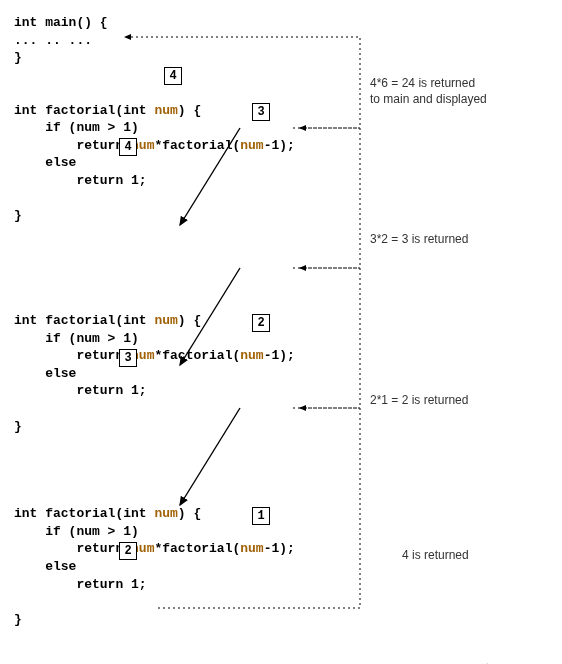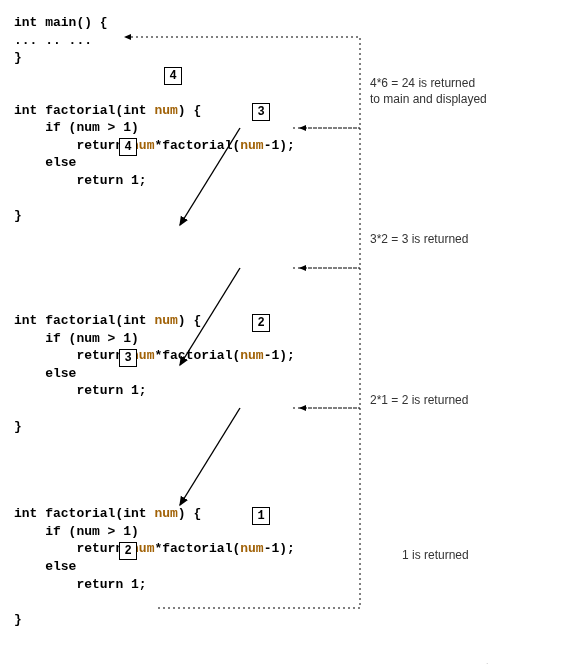--- a/index.html
+++ b/index.html
@@ -110,21 +110,21 @@
 <br>
 
 
 
 
 
 <div class="annot" style="left:370px; top:76px; white-space:pre;">4*6 = 24 is returned
 to main and displayed</div>
 <div class="annot" style="left:370px; top:232px;">3*2 = 3 is returned</div>
 <div class="annot" style="left:370px; top:370px;margin-top:23px;">2*1 = 2 is returned</div>
-<div class="annot" style="left:402px; top:548px;">1 is returned</div>
+<div class="annot" style="left:402px; top:548px;">4 is returned</div>
 
 <div class="watermark" style="left:480px; top:640px;">nhooo.com</div>
 
 
 <svg class="overlay" width="562" height="664">
   <defs>
     <marker id="arrow" markerWidth="8" markerHeight="8" refX="6" refY="3" orient="auto">
       <path d="M0,0 L7,3 L0,6 Z" fill="#000"></path>
     </marker>
   </defs>

